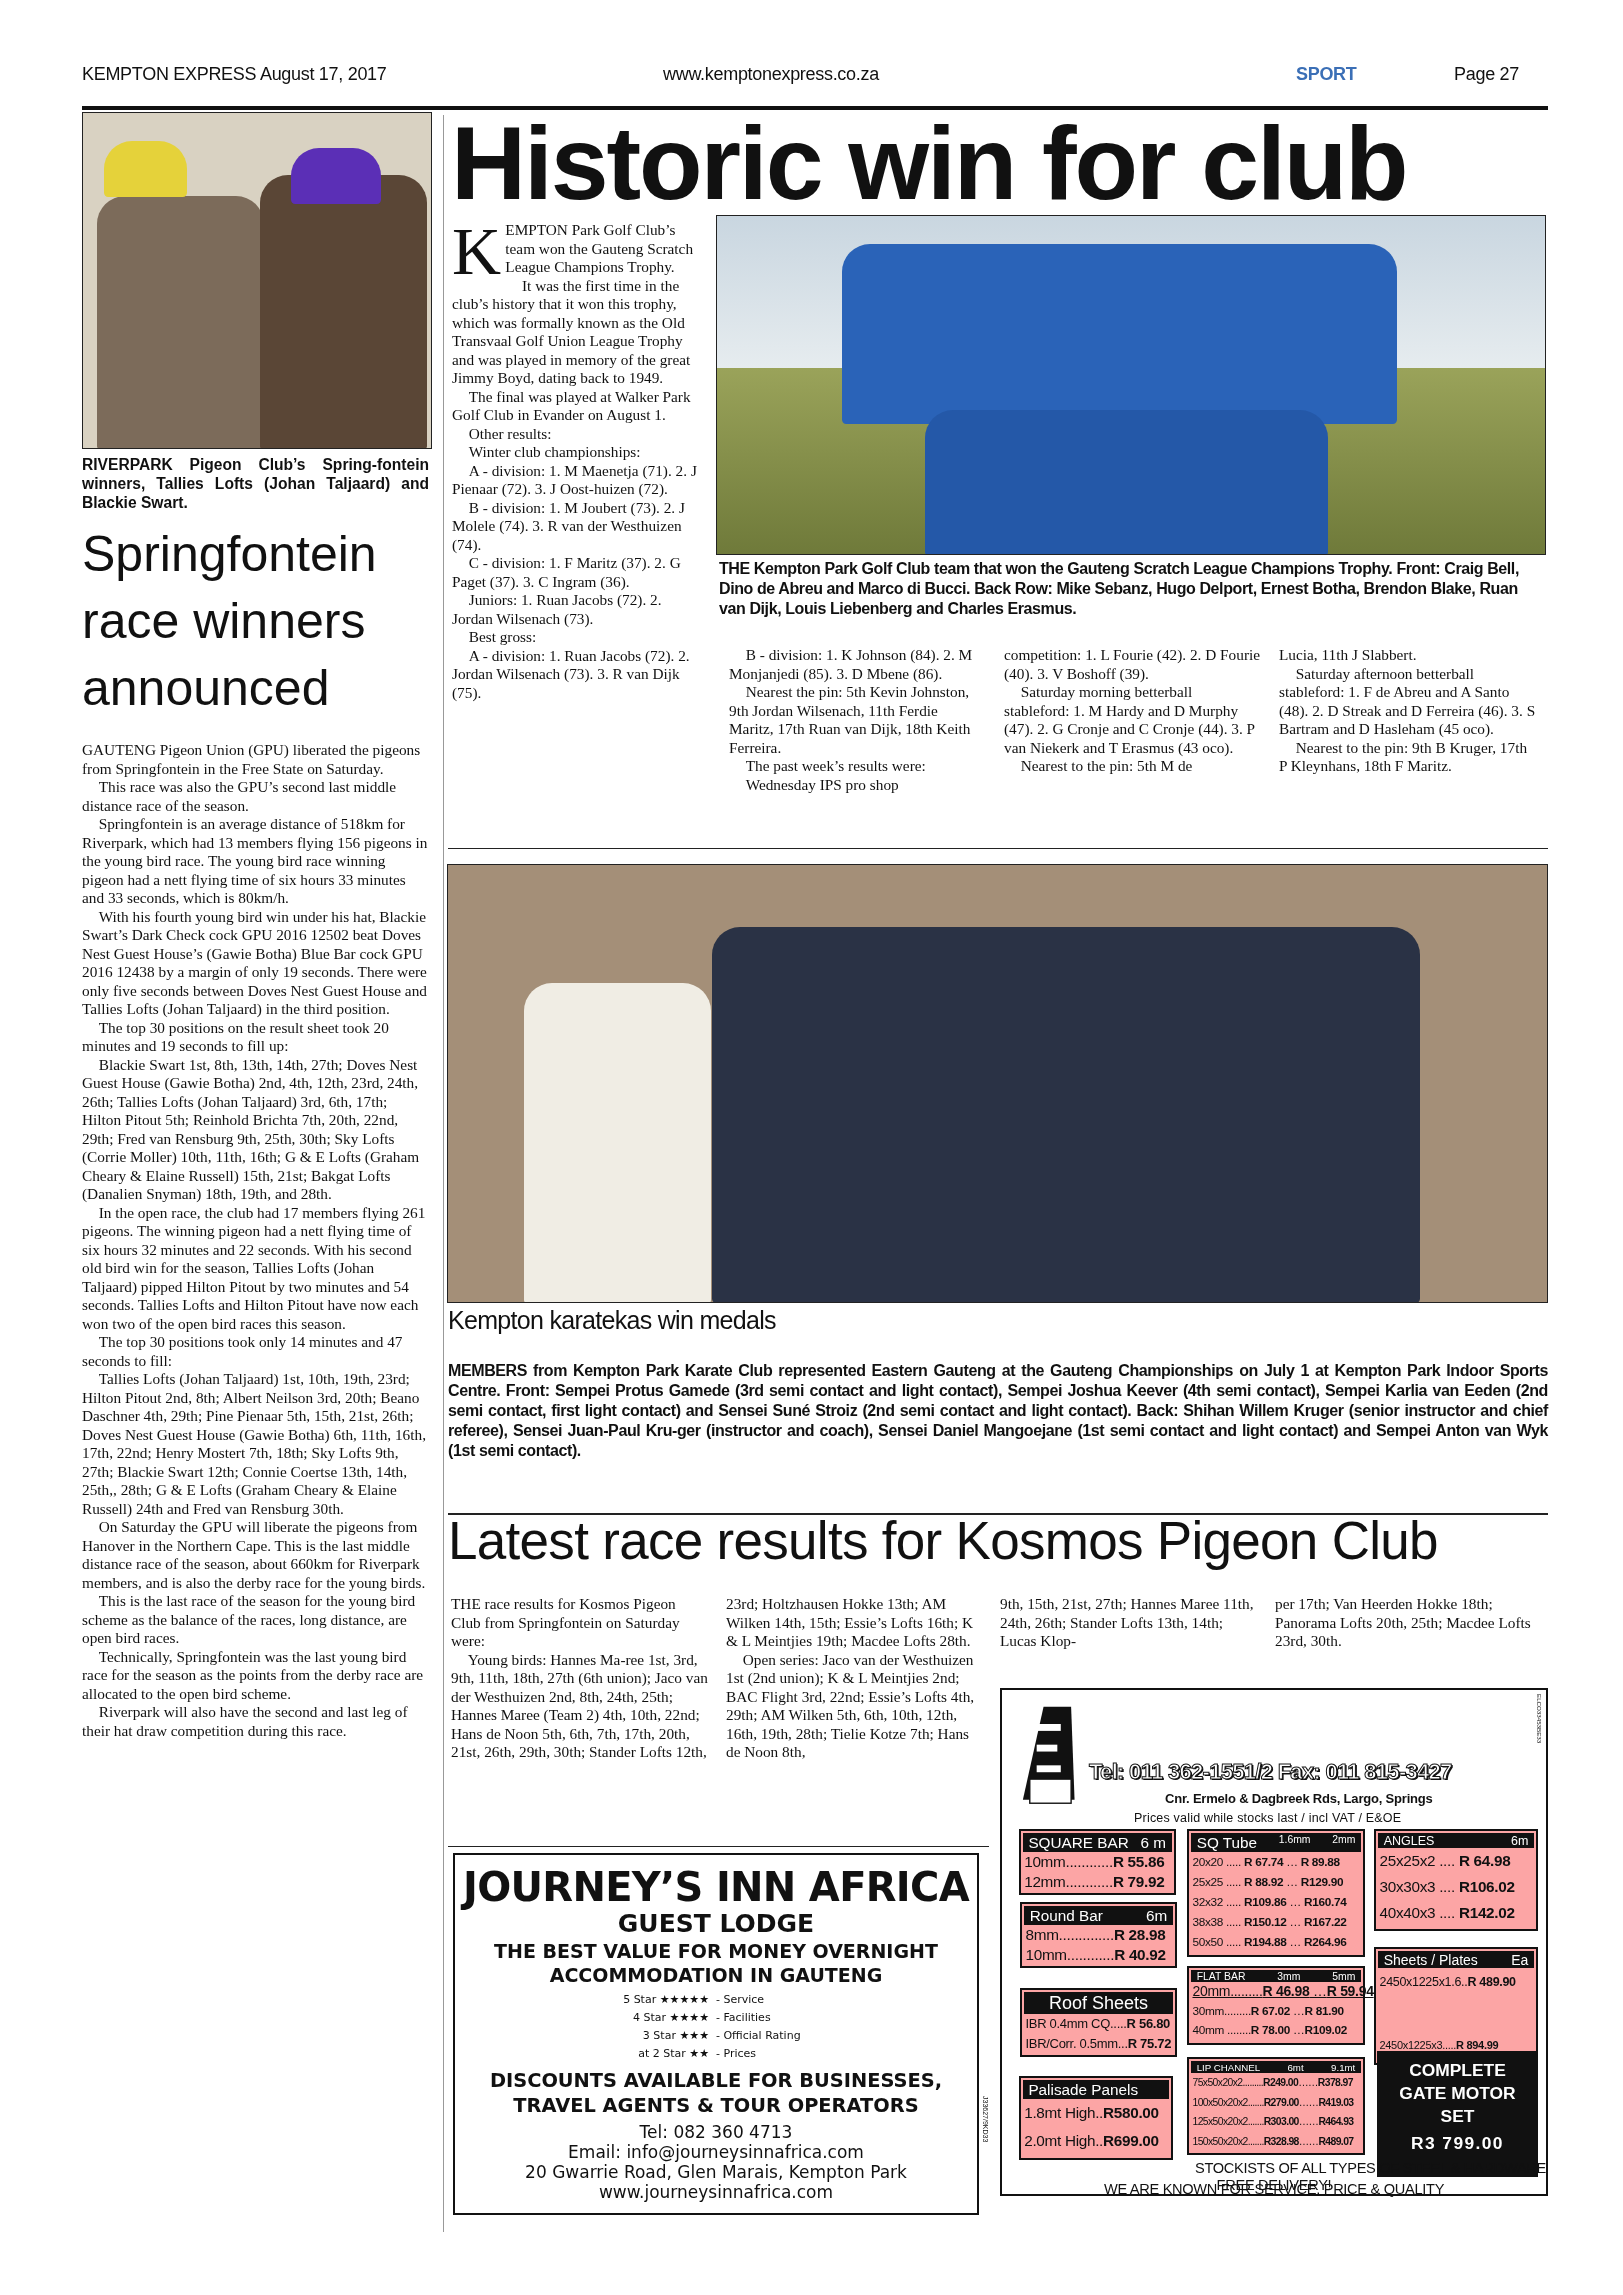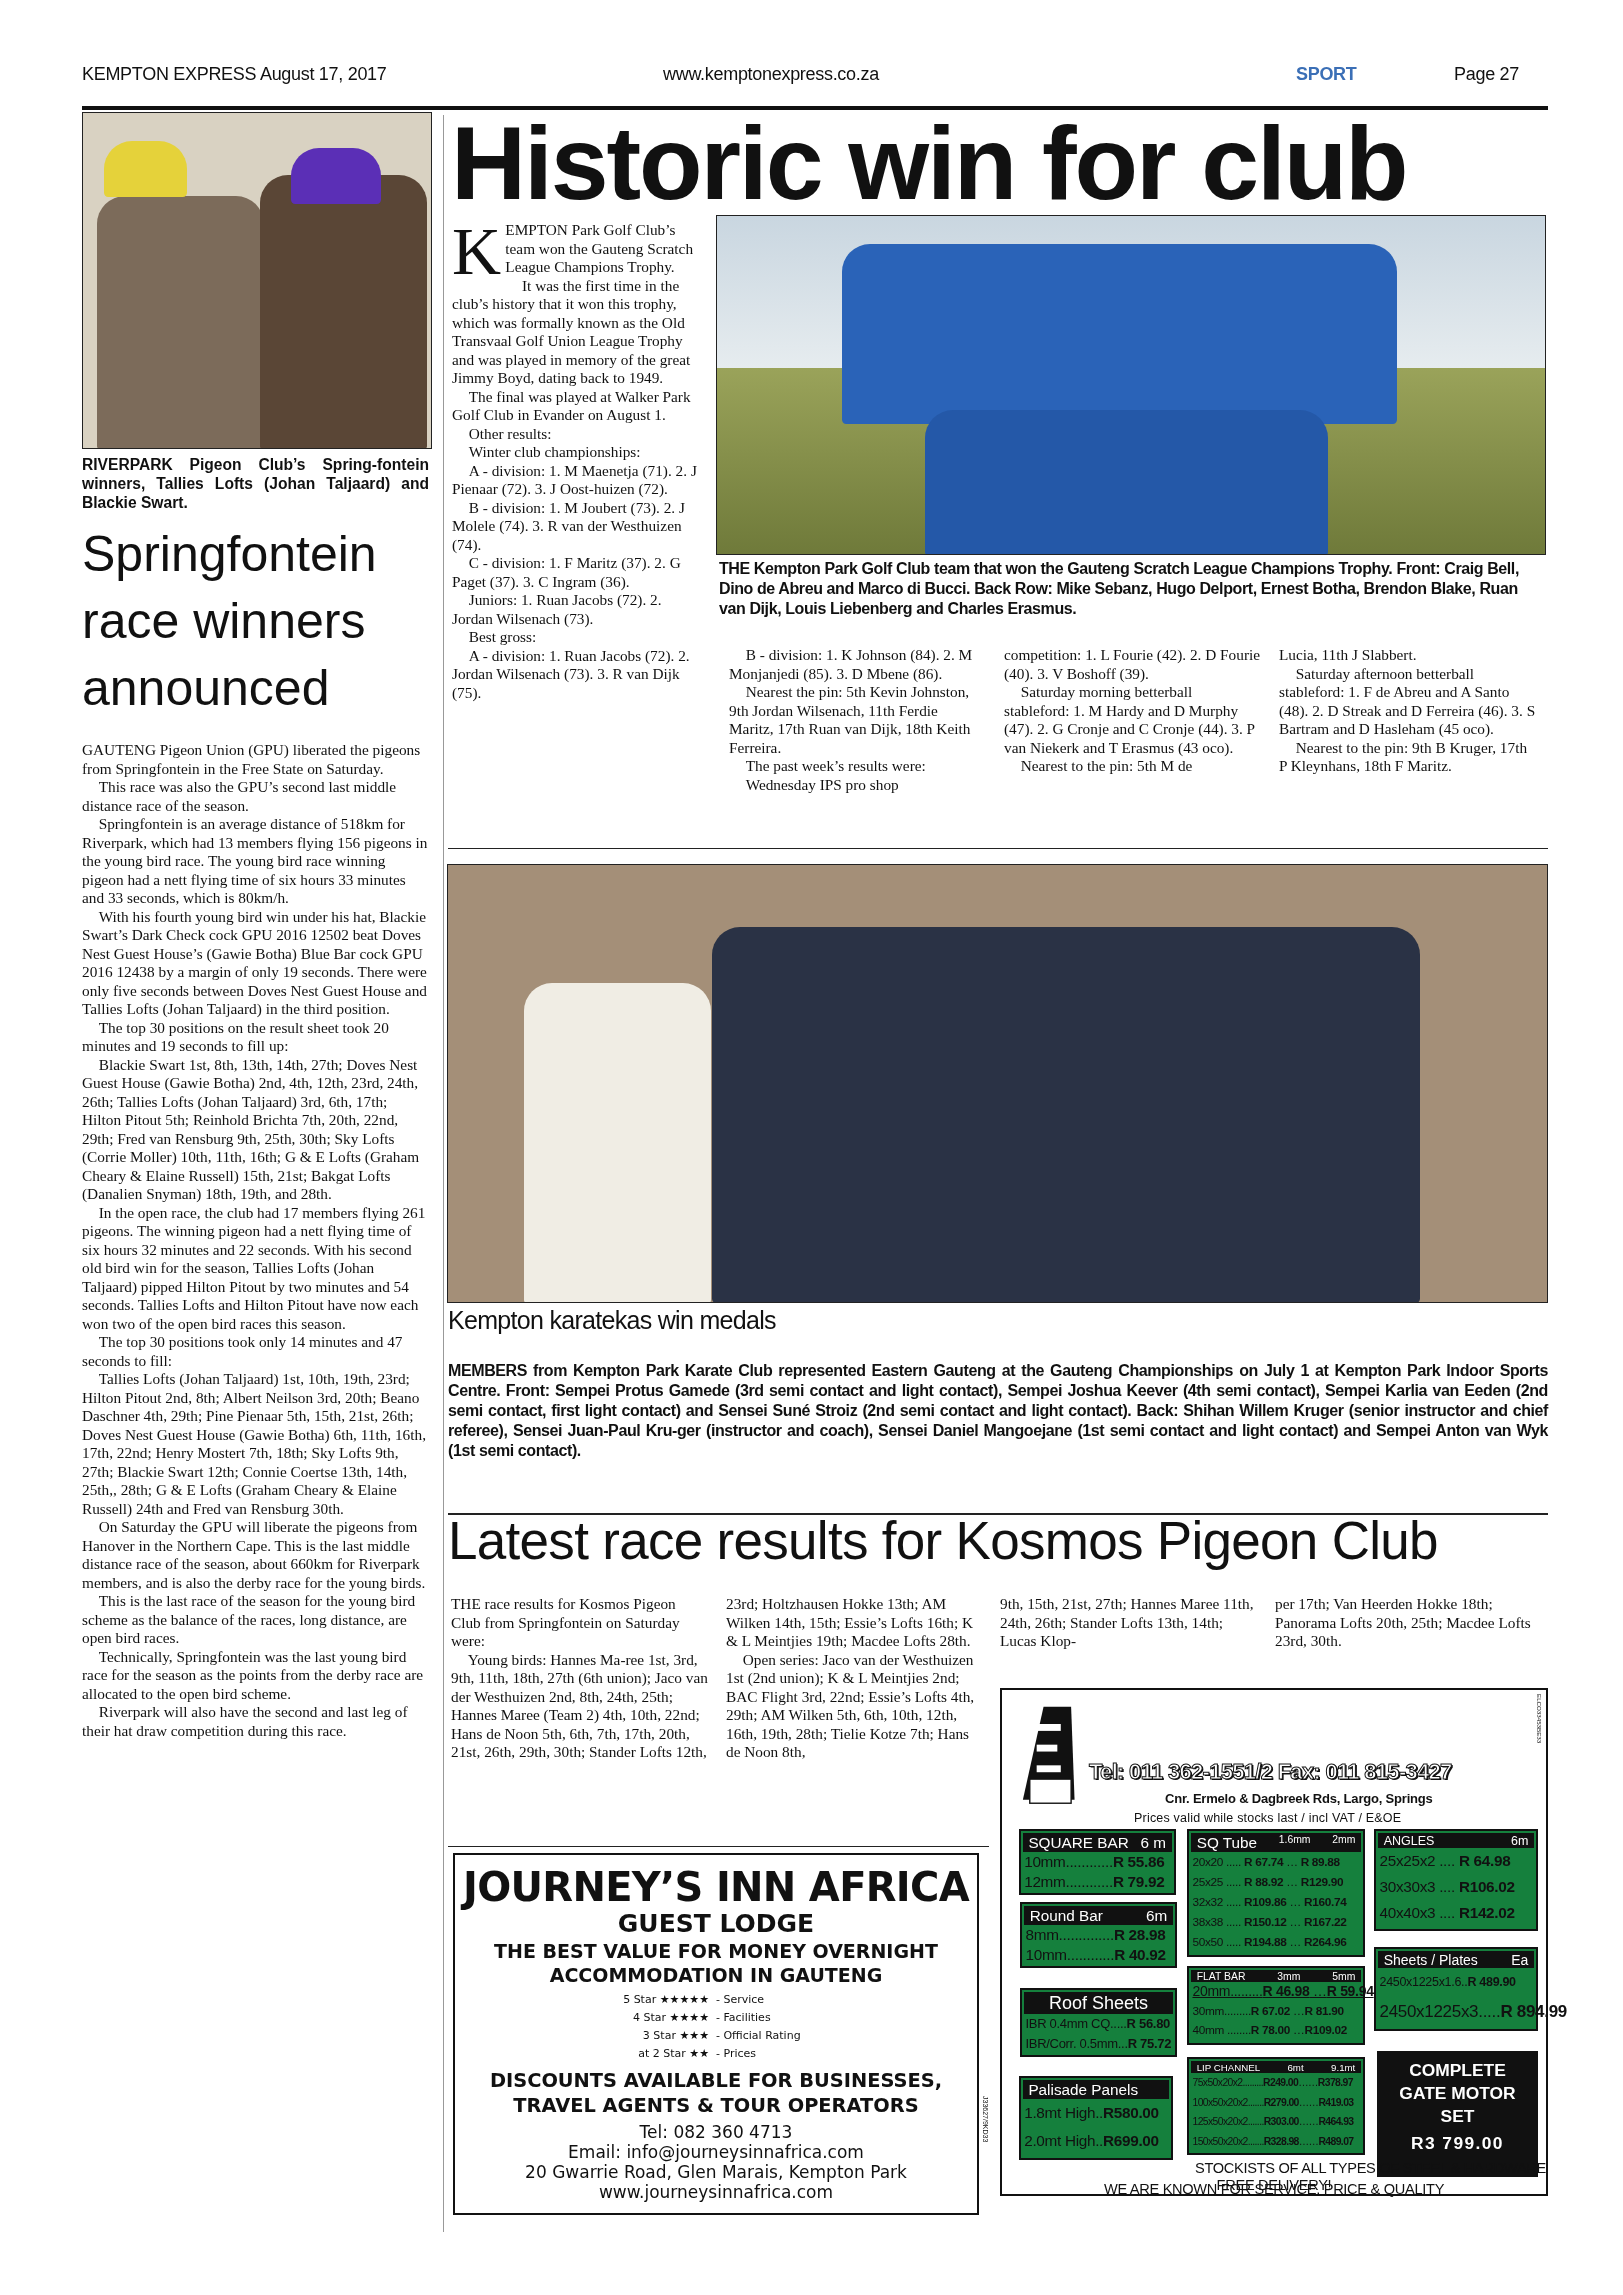--- a/index.html
+++ b/index.html
@@ -54,21 +54,21 @@
 
   
   .ad-elco { left: 1000px; top: 1688px; width: 548px; height: 508px; border: 2.8px solid #111; font-family: "Liberation Sans", sans-serif; }
   .elco-logo { left: 14px; top: 12.5px; width: 62px; height: 104px; }
   .elco-name { left: 73px; top: 28px; font-size: 42px; line-height: 42px; letter-spacing: -2.1px; white-space: nowrap; }
   .elco-tel { left: 87px; top: 69px; font-size: 22px; font-weight: bold; line-height: 25px; color: #fff;
               -webkit-text-stroke: 1px #111; text-shadow: 1.4px 1.4px 0 #111; letter-spacing: -0.7px; white-space: nowrap; }
   .elco-addr { left: 163px; top: 101px; font-size: 13px; font-weight: bold; white-space: nowrap; letter-spacing: -0.2px; }
   .elco-valid { left: 132px; top: 121px; font-size: 12.5px; white-space: nowrap; letter-spacing: 0.2px; }
 
-  .pbox { position: absolute; border: 2.1px solid #111; background: #15803d; padding: 2.1px; }
+  .pbox { position: absolute; border: 2.1px solid #111; background: #fca5a5; padding: 2.1px; }
   .pbox .hd { background: #111; color: #fff; font-size: 15.3px; padding: 0.7px 5.6px; white-space: nowrap; display: flex; justify-content: space-between; }
   .pbox .row { font-size: 15.3px; line-height: 19.4px; white-space: nowrap; letter-spacing: -0.3px; padding-left: 1.4px; }
   .pbox .row b { font-weight: bold; }
   .pbox.small .row { font-size: 10.4px; line-height: 19.4px; letter-spacing: -0.6px; }
 
   .gate { position: absolute; background: #111; color: #fff; text-align: center; font-weight: bold; font-size: 17.4px; line-height: 23px; padding-top: 8.3px; }
   .elco-foot { position: absolute; left: 0; width: 100%; text-align: center; font-size: 14.6px; line-height: 26px; letter-spacing: -0.3px; }
 </style>
 </head>
 <body>
@@ -302,21 +302,21 @@
     <div class="row" style="line-height:26px;"><span>30x30x3 ....</span> <b>R106.02</b></div>
     <div class="row" style="line-height:26px;"><span>40x40x3 ....</span> <b>R142.02</b></div>
   </div>
 
   <div class="pbox" style="left:372px; top:257px; width:164px;">
     <div class="hd" style="font-size:14px;">
         <span>Sheets / Plates</span>
         <span>Ea</span>
       </div>
     <div class="row" style="font-size:12.5px; line-height:29px;"><span>2450x1225x1.6..</span><b>R  489.90</b></div>
-    <div class="row" style="font-size:17px; line-height:29px;"><span>2450x1225x3.....</span><b>R  894.99</b></div>
+    <div class="row" style="font-size:11px; line-height:29px;margin-top:34px;"><span>2450x1225x3.....</span><b>R  894.99</b></div>
   </div>
 
   <div class="gate" style="left:375px; top:361px; width:161px; height:126px;">
     <div>COMPLETE</div>
     <div>GATE MOTOR</div>
     <div>SET</div>
     <div style="margin-top:4.2px; letter-spacing:1.4px;">R3 799.00</div>
   </div>
 
   <div class="elco-foot" style="top:465px;text-align:right;">STOCKISTS OF ALL TYPES OF STEEL &amp; HARDWARE</div>

